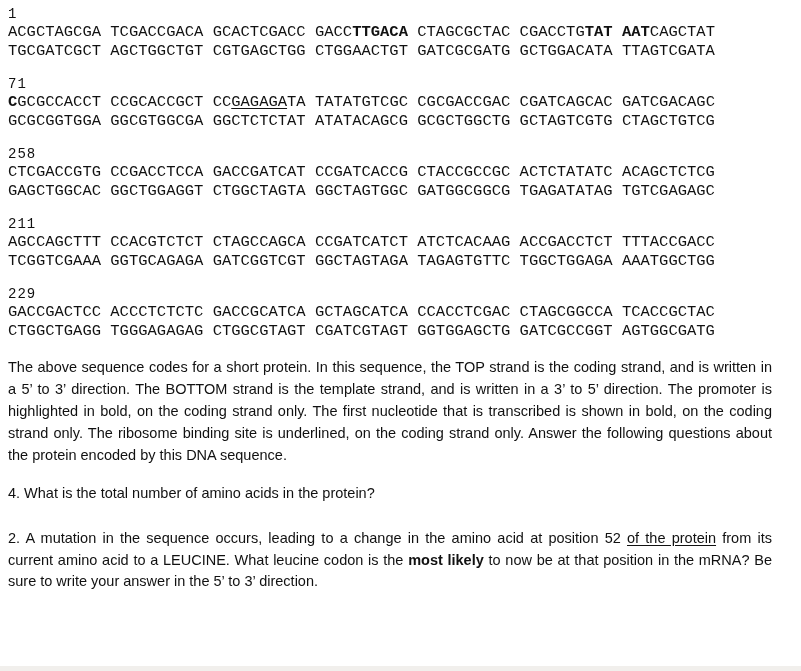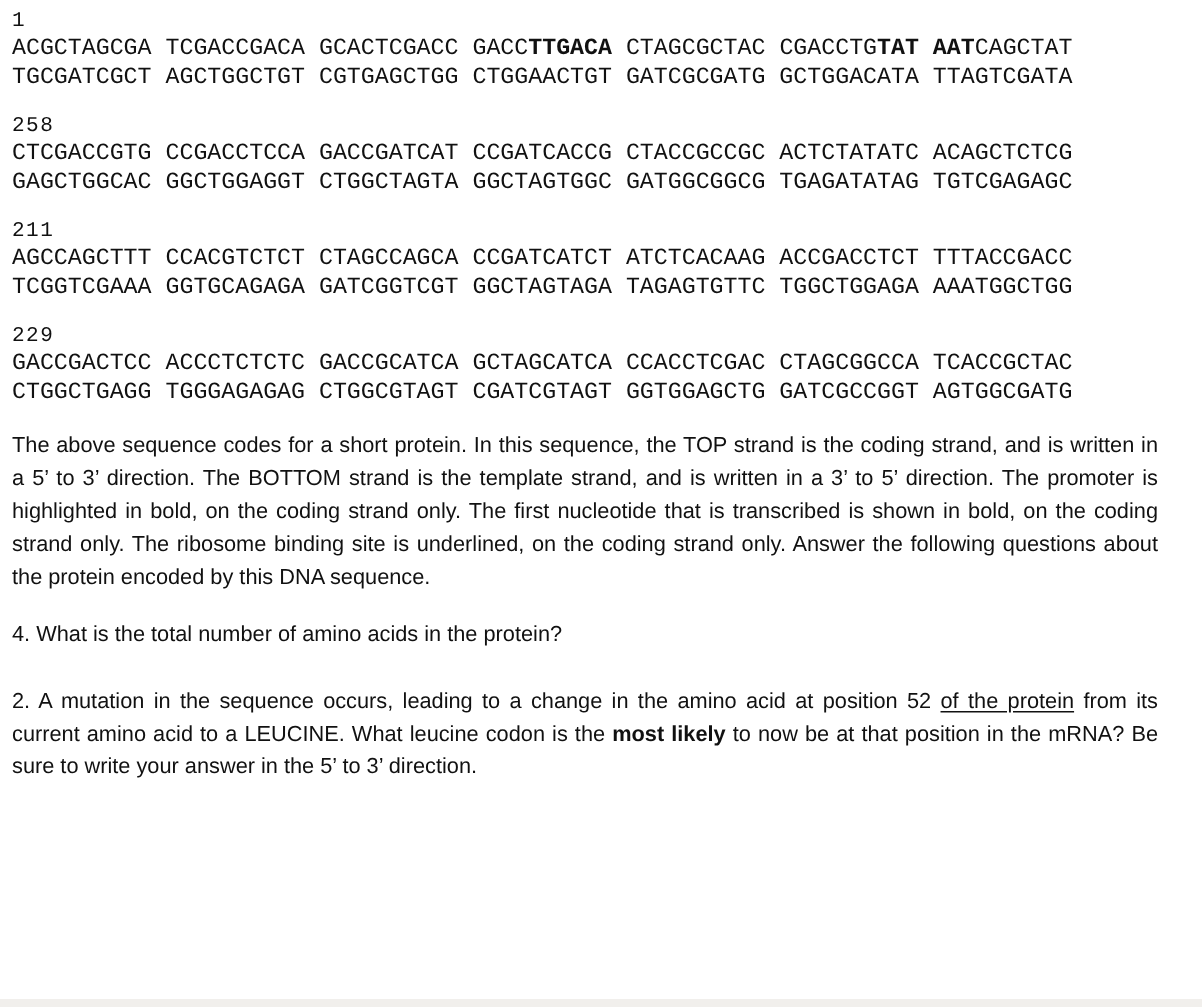--- a/index.html
+++ b/index.html
@@ -60,20 +60,25 @@
 
 <div class="page">
 
   <div id="sequence-rows">
   <div class="seq-row">
     <div class="seq-label">1</div>
     <div class="seq-line"><span class="seg">ACGCTAGCGA TCGACCGACA GCACTCGACC GACC</span><span class="seg b">TTGACA</span><span class="seg"> CTAGCGCTAC CGACCTG</span><span class="seg b">TAT AAT</span><span class="seg">CAGCTAT</span></div>
     <div class="seq-line">TGCGATCGCT AGCTGGCTGT CGTGAGCTGG CTGGAACTGT GATCGCGATG GCTGGACATA TTAGTCGATA</div>
   </div>
 
+  <div class="seq-row">
+    <div class="seq-label">71</div>
+    <div class="seq-line"><span class="seg b">C</span><span class="seg">GCGCCACCT CCGCACCGCT CC</span><span class="seg u">GAGAGA</span><span class="seg">TA TATATGTCGC CGCGACCGAC CGATCAGCAC GATCGACAGC</span></div>
+    <div class="seq-line">GCGCGGTGGA GGCGTGGCGA GGCTCTCTAT ATATACAGCG GCGCTGGCTG GCTAGTCGTG CTAGCTGTCG</div>
+  </div>
 
   <div class="seq-row">
     <div class="seq-label">258</div>
     <div class="seq-line"><span class="seg">CTCGACCGTG CCGACCTCCA GACCGATCAT CCGATCACCG CTACCGCCGC ACTCTATATC ACAGCTCTCG</span></div>
     <div class="seq-line">GAGCTGGCAC GGCTGGAGGT CTGGCTAGTA GGCTAGTGGC GATGGCGGCG TGAGATATAG TGTCGAGAGC</div>
   </div>
 
   <div class="seq-row">
     <div class="seq-label">211</div>
     <div class="seq-line"><span class="seg">AGCCAGCTTT CCACGTCTCT CTAGCCAGCA CCGATCATCT ATCTCACAAG ACCGACCTCT TTTACCGACC</span></div>

